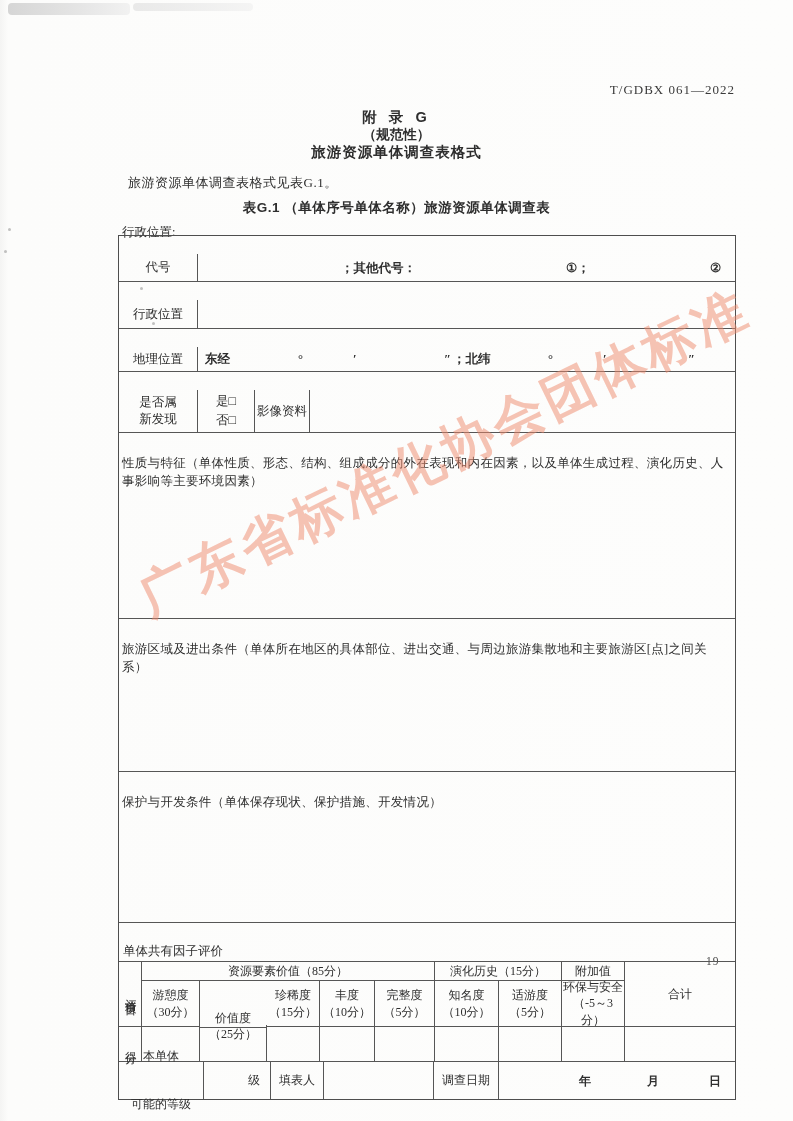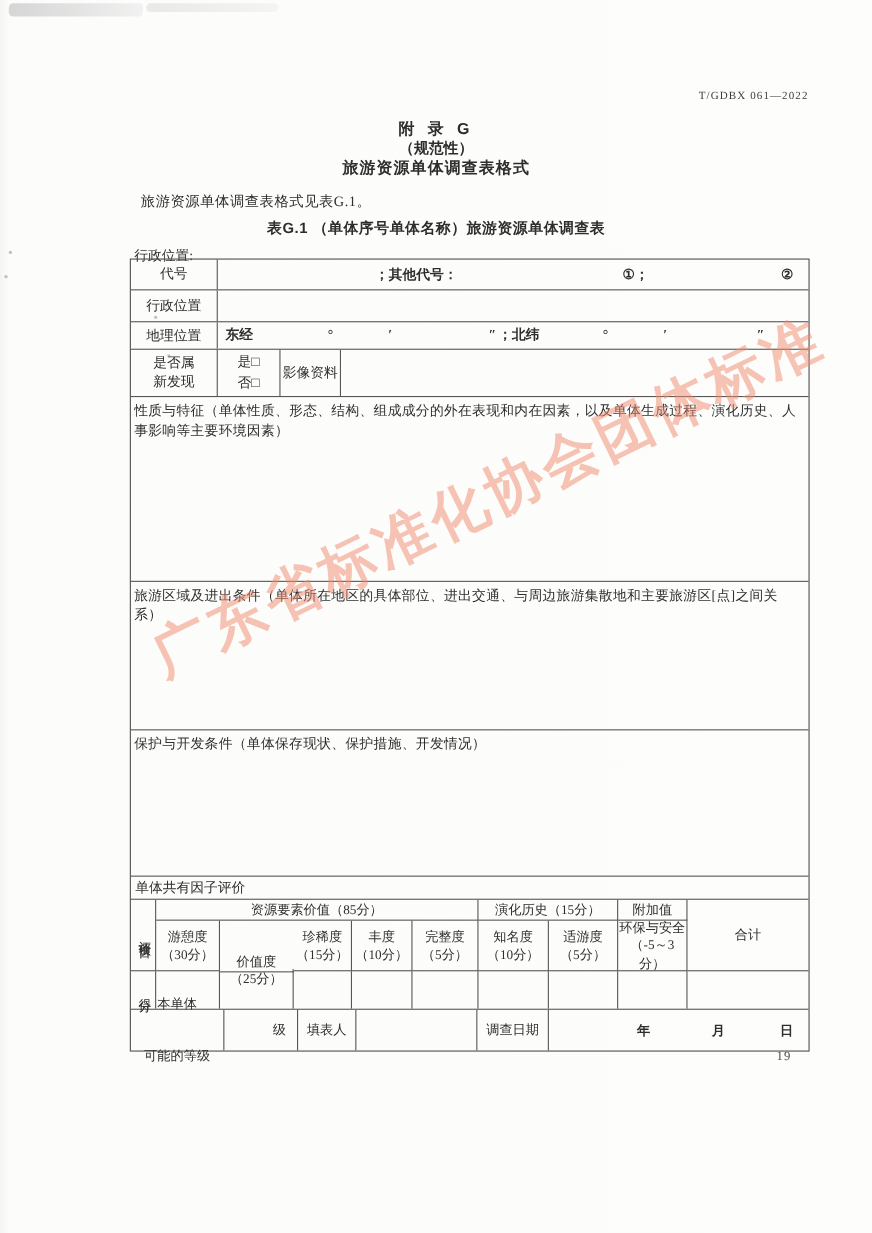--- a/index.html
+++ b/index.html
@@ -10,42 +10,42 @@
   }
   *{box-sizing:border-box;}
   .sheet{position:absolute;inset:0;background:linear-gradient(90deg,#f4f4f3 0,#fcfcfb 8px,#fdfdfc 100%);}
   
   .smudge1{position:absolute;left:8px;top:3px;width:122px;height:12px;border-radius:4px;
     background:linear-gradient(90deg,#c9c9c9,#dedede 60%,#eee);opacity:.75;}
   .smudge2{position:absolute;left:133px;top:3px;width:120px;height:8px;border-radius:4px;
     background:linear-gradient(90deg,#dcdcdc,#efefef);opacity:.6;}
   .speck{position:absolute;width:3px;height:3px;border-radius:50%;background:#9a9a9a;opacity:.6;}
   
-  .doc-code{position:absolute;top:82px;right:58px;font-size:10px;letter-spacing:1px;color:#3a3a3a;}
+  .doc-code{position:absolute;top:82px;right:58px;font-size:13px;letter-spacing:1px;color:#3a3a3a;}
   .h-appendix{position:absolute;top:108px;left:0;width:100%;text-align:center;font-size:14.5px;font-weight:bold;
     font-family:"Liberation Sans","DejaVu Sans",sans-serif;letter-spacing:4px;}
   .h-normative{position:absolute;top:126px;left:0;width:100%;text-align:center;font-size:13.5px;font-weight:bold;
     font-family:"Liberation Sans","DejaVu Sans",sans-serif;}
   .h-title{position:absolute;top:143px;left:0;width:100%;text-align:center;font-size:14.5px;font-weight:bold;
     font-family:"Liberation Sans","DejaVu Sans",sans-serif;letter-spacing:1px;}
   .intro{position:absolute;top:174px;left:128px;font-size:13px;letter-spacing:.5px;}
   .caption{position:absolute;top:199px;left:0;width:100%;text-align:center;font-size:13.5px;font-weight:bold;
     font-family:"Liberation Sans","DejaVu Sans",sans-serif;letter-spacing:.5px;}
   .base-type{position:absolute;top:224px;left:122px;font-size:12.5px;}
   
   .watermark{
     position:absolute;left:142px;top:572px;height:56px;line-height:56px;white-space:nowrap;
     font-size:52px;font-weight:bold;letter-spacing:4px;color:#ef8a6d;opacity:.5;
     transform:rotate(-26deg);transform-origin:0 50%;z-index:5;pointer-events:none;
     font-family:"Liberation Sans","DejaVu Sans",sans-serif;
   }
   
   .main-table{position:absolute;left:118px;top:235px;width:618px;border:1px solid #4e4e4e;
     background:transparent;font-size:12.5px;z-index:2;}
-  .trow{display:flex;border-bottom:1px solid #565656;position:relative;}
+  .trow{display:flex;border-bottom:1px solid #565656;position:relative;margin-top:18px;}
   .cell{position:relative;}
   .br{border-right:1px solid #565656;}
   .lblcell{width:79px;display:flex;align-items:center;justify-content:center;text-align:center;
     flex-direction:column;line-height:1.35;}
   .ccell{flex:1;position:relative;}
   .abs{position:absolute;top:50%;transform:translateY(-50%);white-space:nowrap;font-weight:bold;}
   .r1{height:28px;}
   .r2{height:29px;}
   .r3{height:25px;}
   .r4{height:43px;}

